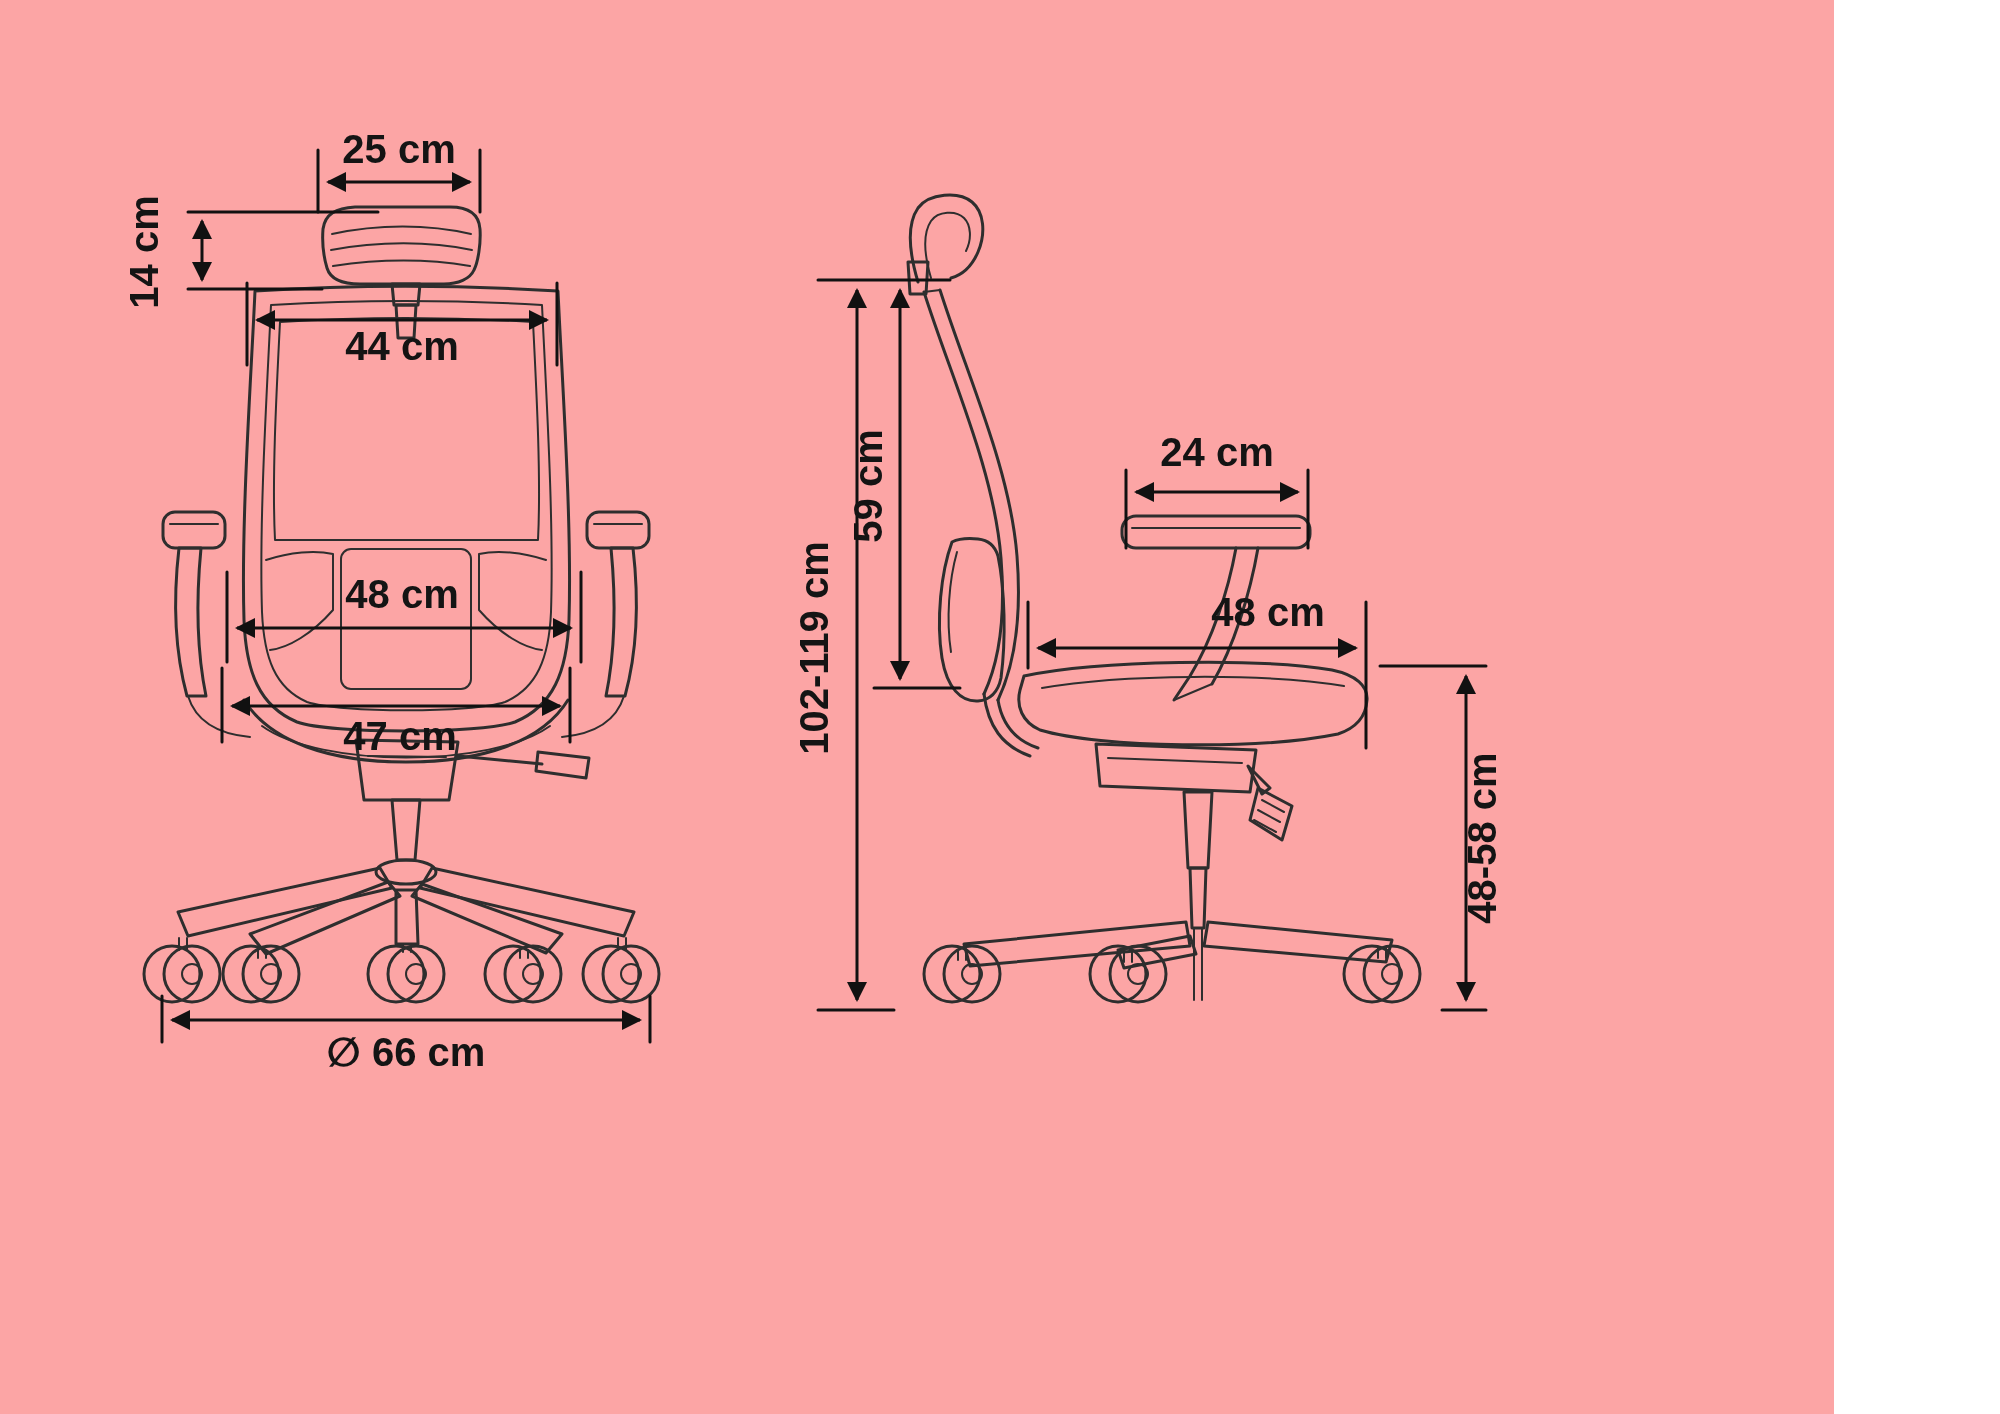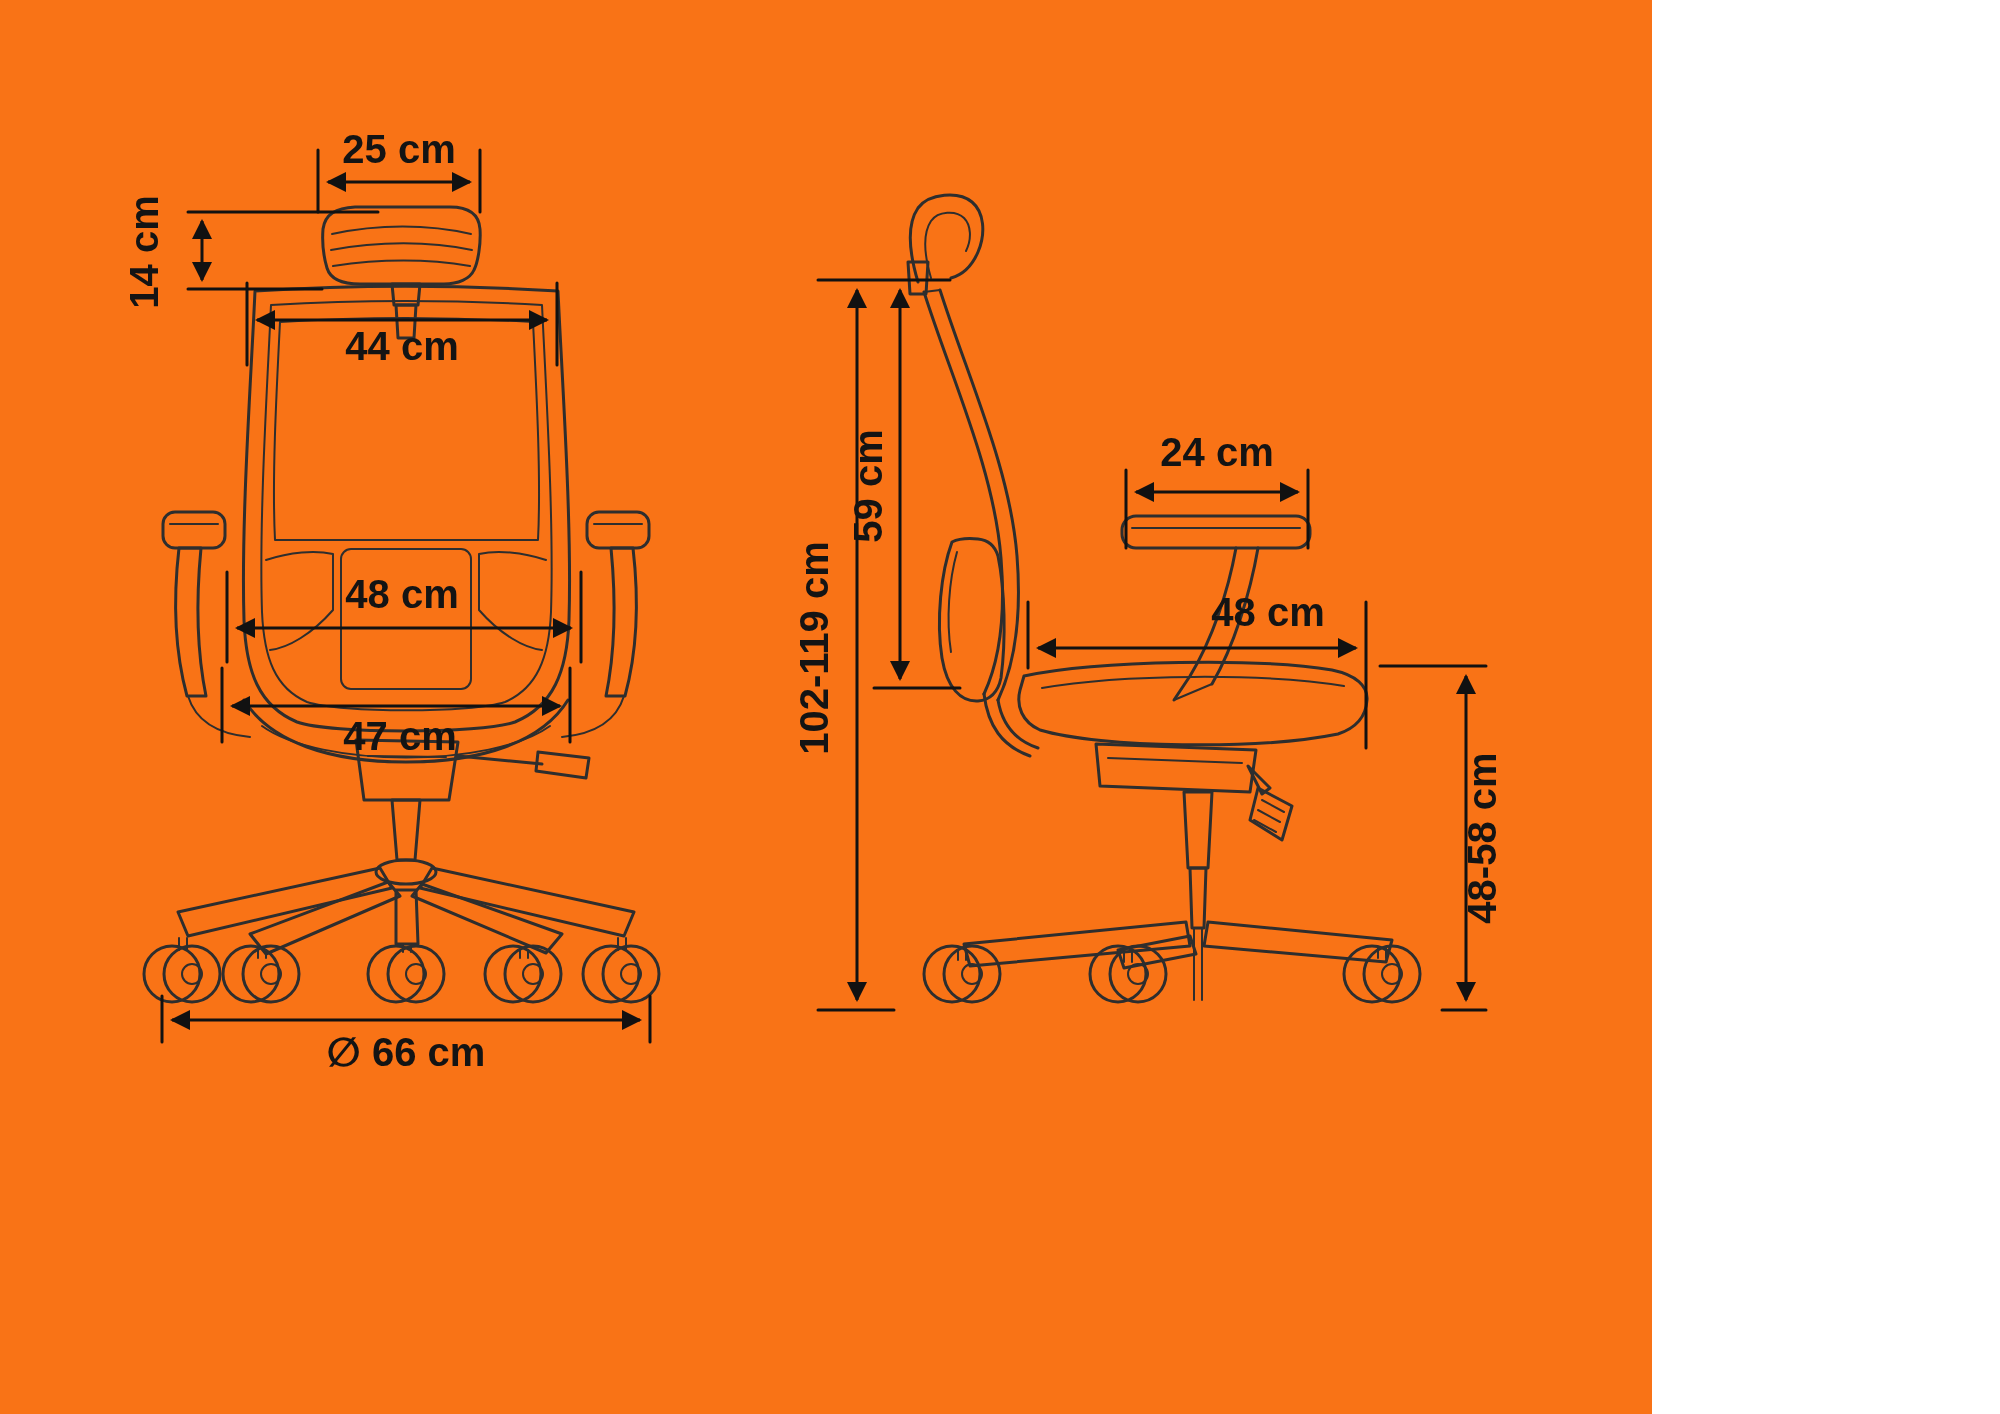--- a/index.html
+++ b/index.html
@@ -1,17 +1,17 @@
 <!DOCTYPE html>
 <html><head>
 <meta charset="utf-8">
 <style>
   *{box-sizing:border-box}
   html,body{margin:0;padding:0;background:#ffffff}
-  .stage{position:relative;width:1652px;height:1414px;background:#f97316;overflow:hidden;
+  .stage{position:relative;width:1834px;height:1414px;background:#fca5a5;overflow:hidden;
          font-family:"Liberation Sans","DejaVu Sans",sans-serif}
   svg{display:block}
   .l3{fill:none;stroke:#2e2e2e;stroke-width:3;stroke-linecap:round;stroke-linejoin:round}
   .l2{fill:none;stroke:#2e2e2e;stroke-width:2;stroke-linecap:round;stroke-linejoin:round}
   .dim{fill:none;stroke:#111111;stroke-width:3}
   .tick{fill:none;stroke:#111111;stroke-width:3;stroke-linecap:round}
   .dimlabel{font-family:"Liberation Sans","DejaVu Sans",sans-serif;font-weight:700;font-size:40px;
             fill:#141414;text-anchor:middle}
 </style>
 </head>

